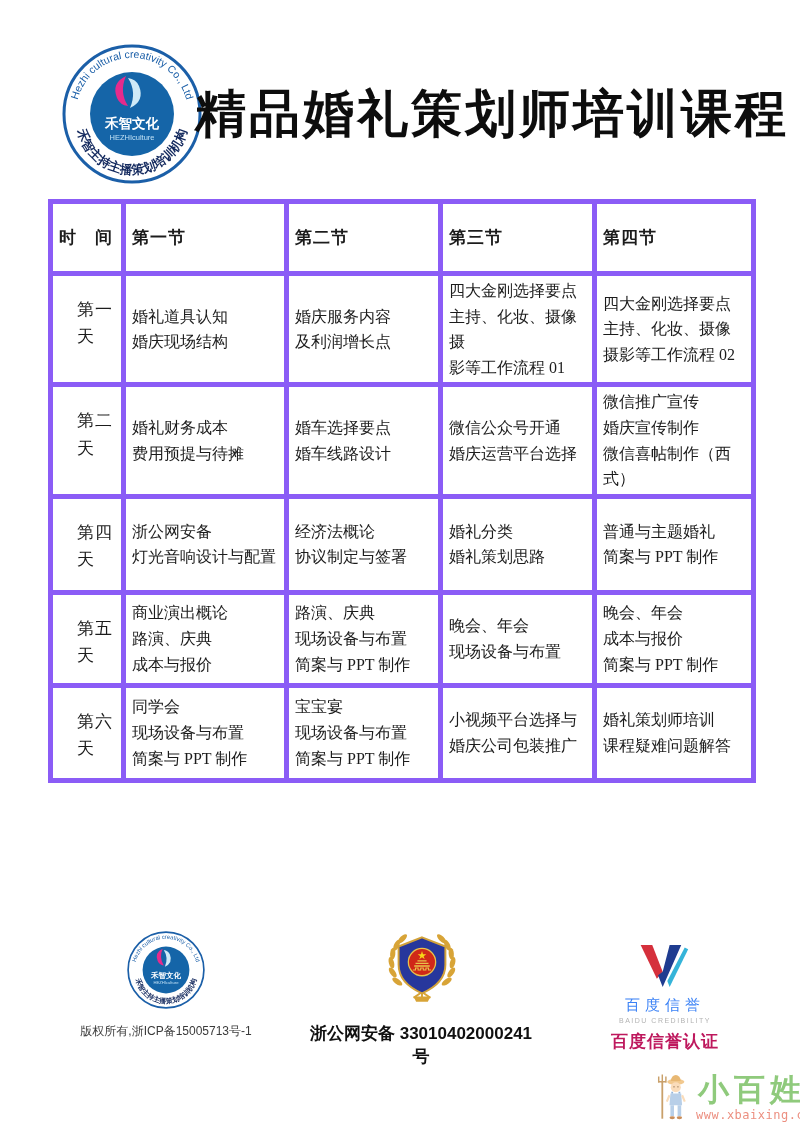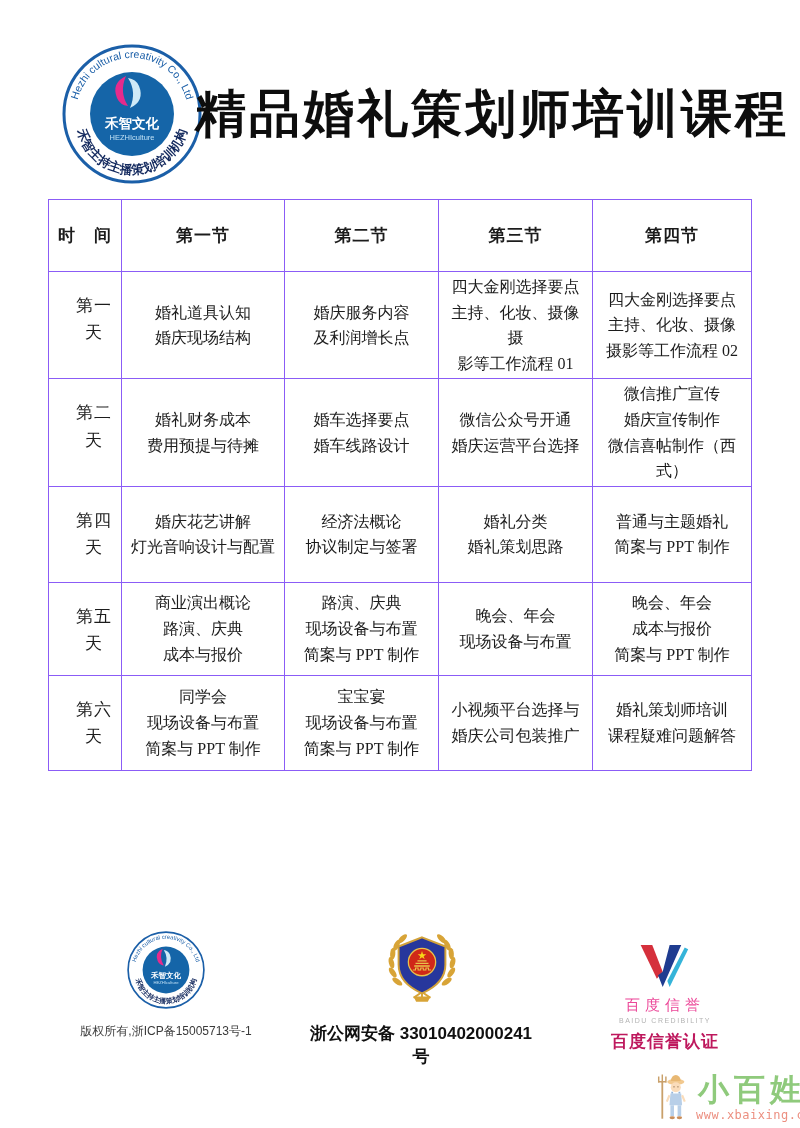--- a/index.html
+++ b/index.html
@@ -10,21 +10,21 @@
   
   .logo-header{position:absolute;left:62px;top:44px;width:140px;height:140px;}
   .page-title{position:absolute;left:187px;top:72px;margin:8px;white-space:nowrap;
       font-family:"Liberation Serif","DejaVu Serif",serif;font-weight:bold;
       font-size:51px;letter-spacing:3px;color:#0d0d0d;}
 
   
   table.schedule{position:absolute;left:48px;top:199px;width:703px;
       border-collapse:collapse;table-layout:fixed;
       font-family:"Liberation Serif","DejaVu Serif",serif;color:#1c1c1c;}
-  .schedule th,.schedule td{border:1px solid #8b5cf6;text-align:center;
+  .schedule th,.schedule td{border:5px solid #8b5cf6;text-align:left;
       vertical-align:middle;white-space:pre-line;padding:2px 6px;}
   .schedule thead tr{height:72px;}
   .schedule th{font-size:17px;font-weight:600;letter-spacing:1px;}
   .schedule td{font-size:16px;line-height:1.6;font-weight:400;}
   .schedule td.day{font-size:17px;vertical-align:top;padding-top:20px;letter-spacing:1px;padding-left:24px;}
   .schedule tbody tr:nth-child(1){height:101px;}
   .schedule tbody tr:nth-child(2){height:91px;}
   .schedule tbody tr:nth-child(3){height:96px;}
   .schedule tbody tr:nth-child(4){height:93px;}
   .schedule tbody tr:nth-child(5){height:95px;}
@@ -32,21 +32,21 @@
 
   
   .footer-left-logo{position:absolute;left:127px;top:931px;width:78px;height:78px;}
   .copyright{position:absolute;left:40px;top:1023px;width:252px;text-align:center;
       font-size:12px;color:#3a3a3a;}
   .police-badge{position:absolute;left:383px;top:929px;width:78px;height:74px;}
   .police-filing{position:absolute;left:308px;top:1022px;width:226px;text-align:center;
       font-size:17px;font-weight:bold;color:#101010;}
   .baidu-block{position:absolute;left:600px;top:940px;width:130px;text-align:center;}
   .baidu-v{width:58px;height:52px;display:block;margin:0 auto;}
-  .baidu-name{font-size:15px;color:#ec4899;letter-spacing:5px;margin-top:4px;}
+  .baidu-name{font-size:15px;color:#3b82f6;letter-spacing:5px;margin-top:4px;}
   .baidu-sub{font-size:7px;color:#b3b3b3;letter-spacing:1.5px;margin-top:2px;}
   .baidu-cert{font-size:17px;font-weight:bold;color:#be185d;margin-top:6px;letter-spacing:1px;}
 
   
   .watermark{position:absolute;left:656px;top:1069px;width:144px;height:60px;text-align:right;}
   .farmer{position:absolute;left:0;top:2px;width:36px;height:54px;}
   .wm-name{position:absolute;left:42px;top:0;font-size:31px;font-weight:bold;
       color:#8fca7c;letter-spacing:5px;white-space:nowrap;}
   .wm-url{position:absolute;left:40px;top:39px;font-size:12px;color:#ec8f80;
       font-family:"DejaVu Sans Mono","Liberation Mono",monospace;letter-spacing:0.5px;white-space:nowrap;}
@@ -160,21 +160,21 @@
           <td>婚车选择要点
 婚车线路设计</td>
           <td>微信公众号开通
 婚庆运营平台选择</td>
           <td>微信推广宣传
 婚庆宣传制作
 微信喜帖制作（西式）</td>
         </tr>
         <tr>
           <td class="day">第四天</td>
-          <td>婚庆花艺讲解
+          <td>浙公网安备
 灯光音响设计与配置</td>
           <td>经济法概论
 协议制定与签署</td>
           <td>婚礼分类
 婚礼策划思路</td>
           <td>普通与主题婚礼
 简案与 PPT 制作</td>
         </tr>
         <tr>
           <td class="day">第五天</td>

